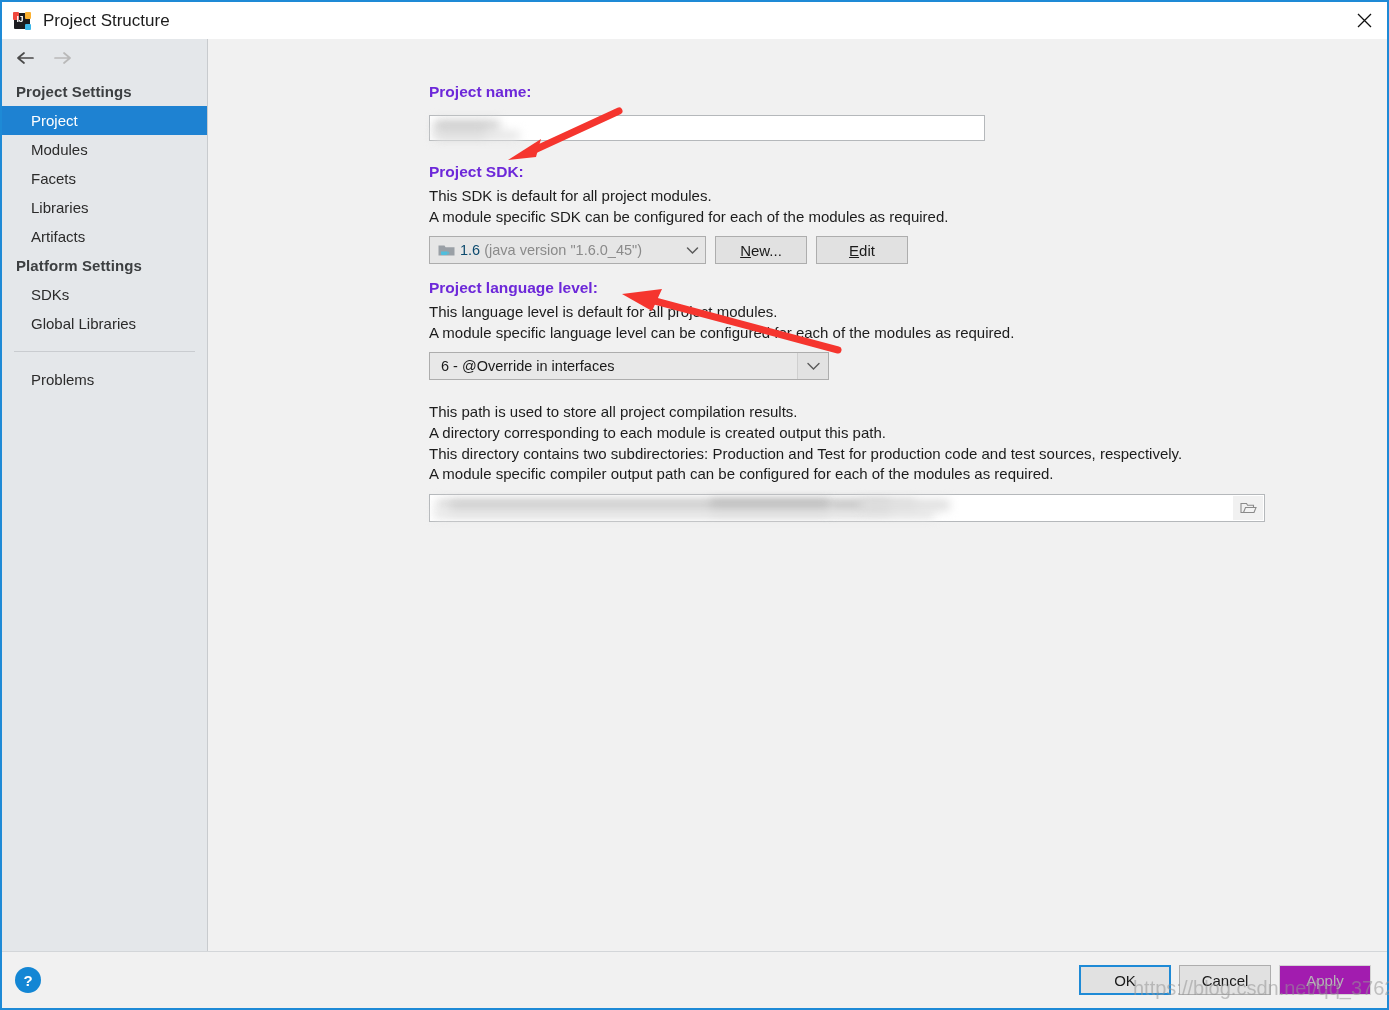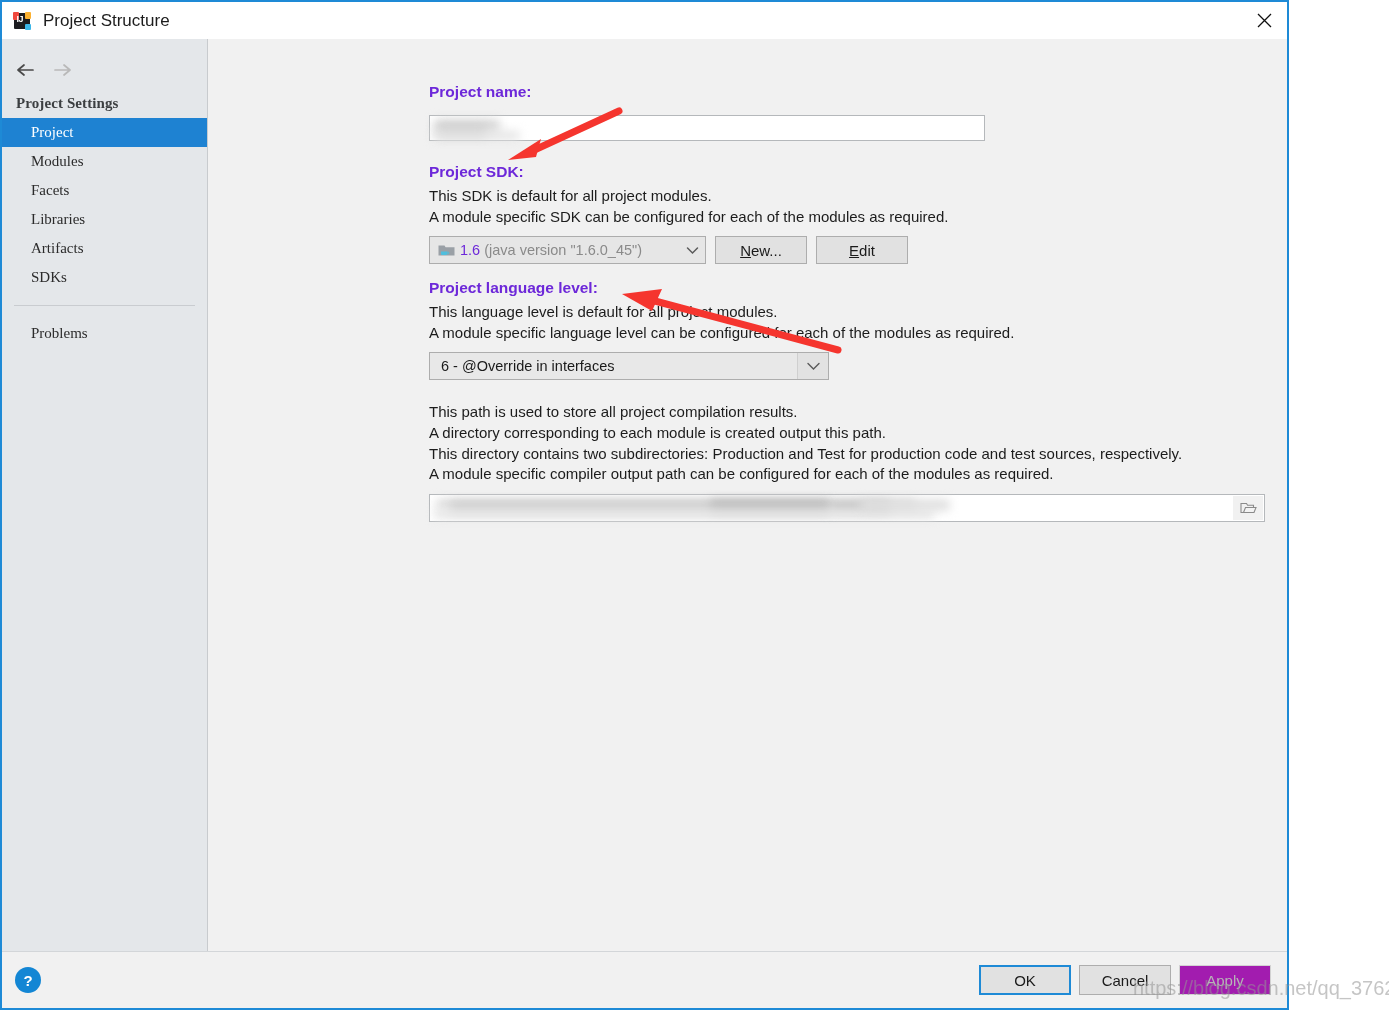--- a/index.html
+++ b/index.html
@@ -11,21 +11,21 @@
     height: 1010px;
     background: #ffffff;
     font-family: "Liberation Sans", sans-serif;
     font-size: 15px;
     color: #1a1a1a;
     overflow: hidden;
   }
   #dialog {
     position: absolute;
     left: 0; top: 0;
-    width: 1289px;
+    width: 1389px;
     height: 1010px;
     box-sizing: border-box;
     border: 2px solid #1e8ad6;
     background: #eff0f1;
     display: flex;
     flex-direction: column;
   }
   
   #titlebar {
     height: 37px;
@@ -105,22 +105,21 @@
     background: #f1f1f1;
   }
   
   #sidebar {
     width: 205px;
     min-width: 205px;
     background: #e4e7ea;
     border-right: 1px solid #c8cbce;
     display: flex;
     flex-direction: column;
-    padding-top: 12px;
-    font-family: Liberation Serif, serif;
+    padding-top: 0;
   }
   #nav-row {
     height: 38px;
     display: flex;
     align-items: center;
     padding-left: 12px;
     gap: 16px;
   }
   .nav-arrow {
     width: 22px;
@@ -222,21 +221,21 @@
     position: relative;
     margin-right: 5px;
     flex: 0 0 auto;
   }
   .combo-label {
     font-size: 14.5px;
     white-space: nowrap;
     overflow: hidden;
   }
   .combo-label .dim { color: #8a8a8a; }
-  .combo-label .solid { color: #6d28d9; }
+  .combo-label .solid { color: #0c4a6e; }
   .combo-arrow {
     position: absolute;
     right: 0; top: 0; bottom: 0;
     width: 26px;
     display: flex;
     align-items: center;
     justify-content: center;
   }
   .combo-arrow svg { display: block; }
   .combo-lang .combo-arrow {
@@ -395,21 +394,23 @@
         </div>
       </div>
 
       <div class="group-header">Project Settings</div>
       <div class="side-item selected">Project</div>
       <div class="side-item">Modules</div>
       <div class="side-item">Facets</div>
       <div class="side-item">Libraries</div>
       <div class="side-item">Artifacts</div>
 
+      <div class="group-header">Platform Settings</div>
       <div class="side-item">SDKs</div>
+      <div class="side-item">Global Libraries</div>
 
       <div class="side-sep"></div>
       <div class="side-item">Problems</div>
     </div>
 
     <div id="main">
       <div id="main-inner">
 
         <div class="sec-title">Project name:</div>
         <div class="gap-small"></div>

